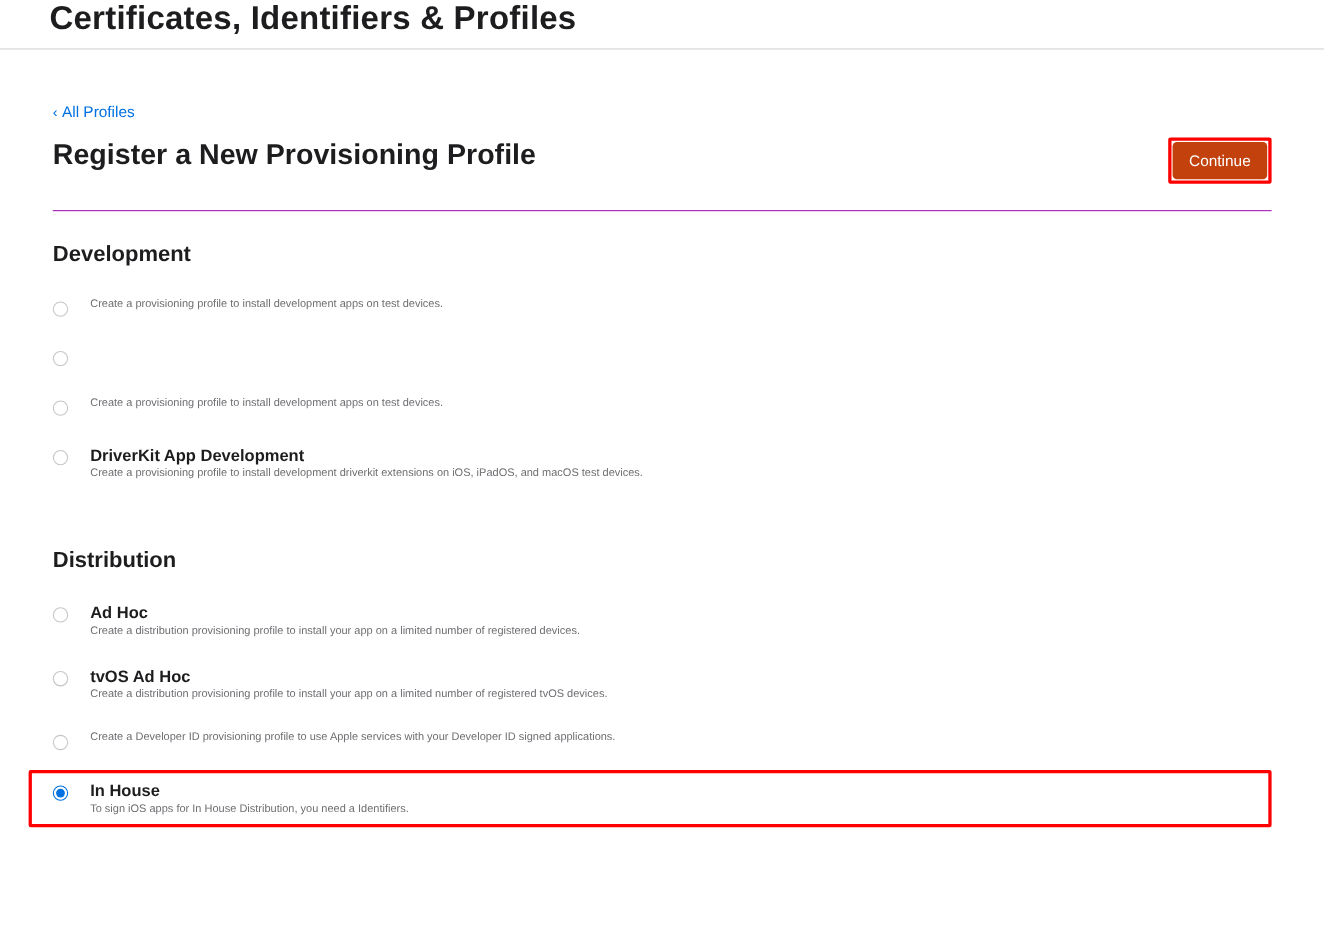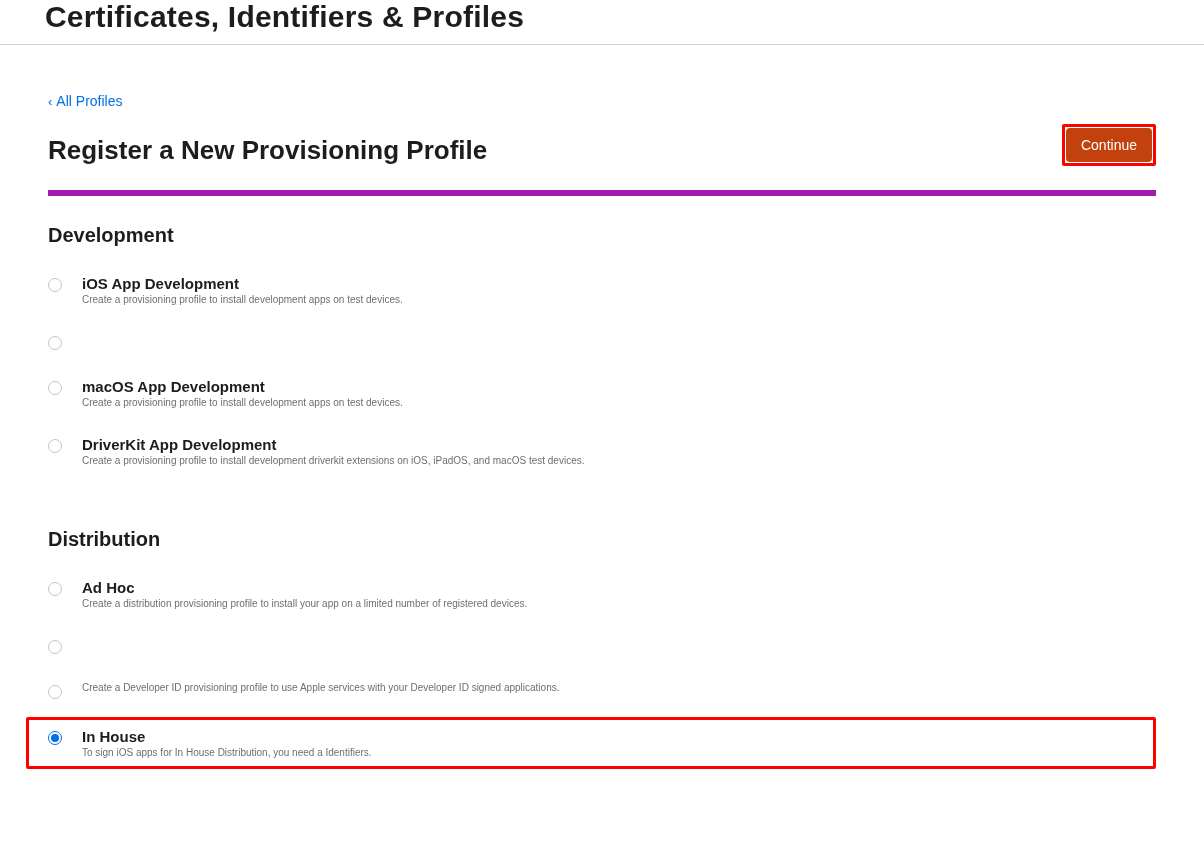--- a/index.html
+++ b/index.html
@@ -35,24 +35,24 @@
       cursor: pointer;
       text-decoration: none;
     }
     .back-link .chevron {
       font-size: 13px;
       margin-right: 4px;
     }
     .title-row {
       display: flex;
       justify-content: space-between;
-      align-items: flex-end;
+      align-items: flex-start;
       margin-top: 14px;
       padding-bottom: 24px;
-      border-bottom: 6px solid #a21caf;
+      border-bottom: 1px solid #a21caf;
     }
     .title-row h2 {
       font-size: 26px;
       font-weight: 700;
     }
     .continue-btn-wrap {
       border: 3px solid #ff0000;
       padding: 1px;
       border-radius: 2px;
     }
@@ -149,31 +149,29 @@
     <div class="continue-btn-wrap">
       <button class="continue-btn">Continue</button>
     </div>
   </div>
 
   <h3 class="section-heading">Development</h3>
   <div class="option-list">
     <label class="option">
       <span class="radio"></span>
       <span class="option-text">
-        <div class="opt-title">iOS App Development</div>
         <div class="opt-desc">Create a provisioning profile to install development apps on test devices.</div>
       </span>
     </label>
     <label class="option">
       <span class="radio"></span>
     </label>
     <label class="option">
       <span class="radio"></span>
       <span class="option-text">
-        <div class="opt-title">macOS App Development</div>
         <div class="opt-desc">Create a provisioning profile to install development apps on test devices.</div>
       </span>
     </label>
     <label class="option">
       <span class="radio"></span>
       <span class="option-text">
         <div class="opt-title">DriverKit App Development</div>
         <div class="opt-desc">Create a provisioning profile to install development driverkit extensions on iOS, iPadOS, and macOS test devices.</div>
       </span>
     </label>
@@ -183,20 +181,24 @@
   <div class="option-list">
     <label class="option">
       <span class="radio"></span>
       <span class="option-text">
         <div class="opt-title">Ad Hoc</div>
         <div class="opt-desc">Create a distribution provisioning profile to install your app on a limited number of registered devices.</div>
       </span>
     </label>
     <label class="option">
       <span class="radio"></span>
+      <span class="option-text">
+        <div class="opt-title">tvOS Ad Hoc</div>
+        <div class="opt-desc">Create a distribution provisioning profile to install your app on a limited number of registered tvOS devices.</div>
+      </span>
     </label>
     <label class="option">
       <span class="radio"></span>
       <span class="option-text">
         <div class="opt-desc">Create a Developer ID provisioning profile to use Apple services with your Developer ID signed applications.</div>
       </span>
     </label>
     <label class="option highlighted">
       <span class="radio selected"></span>
       <span class="option-text">

